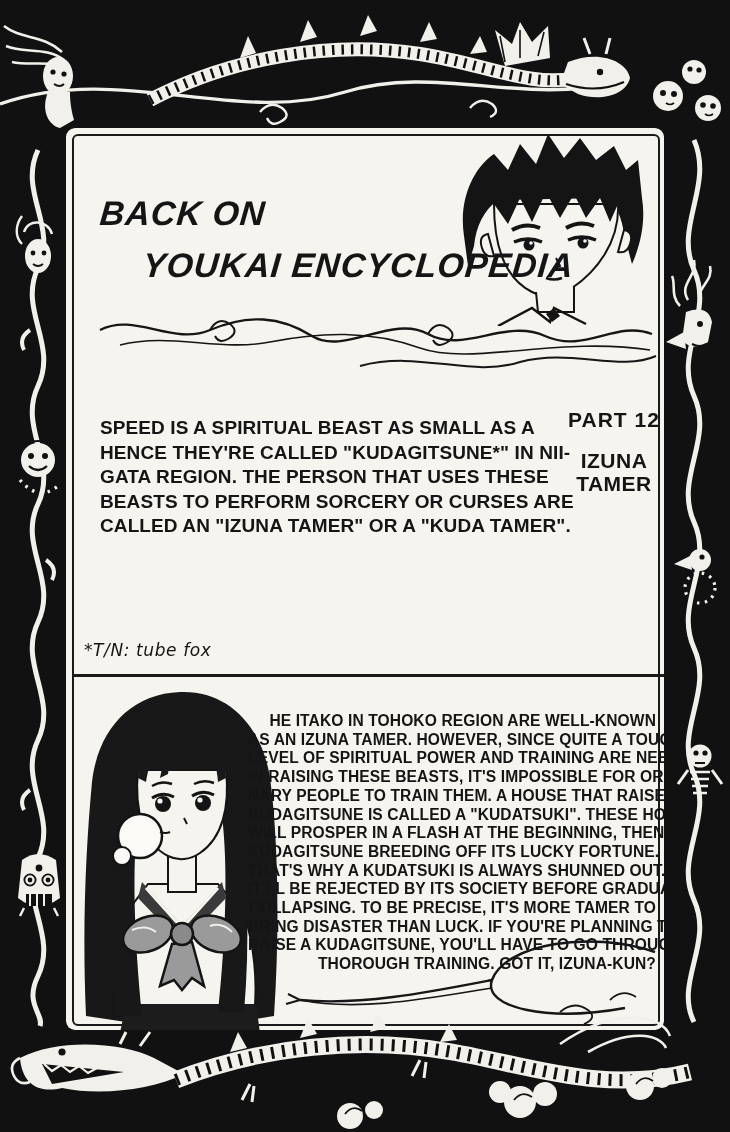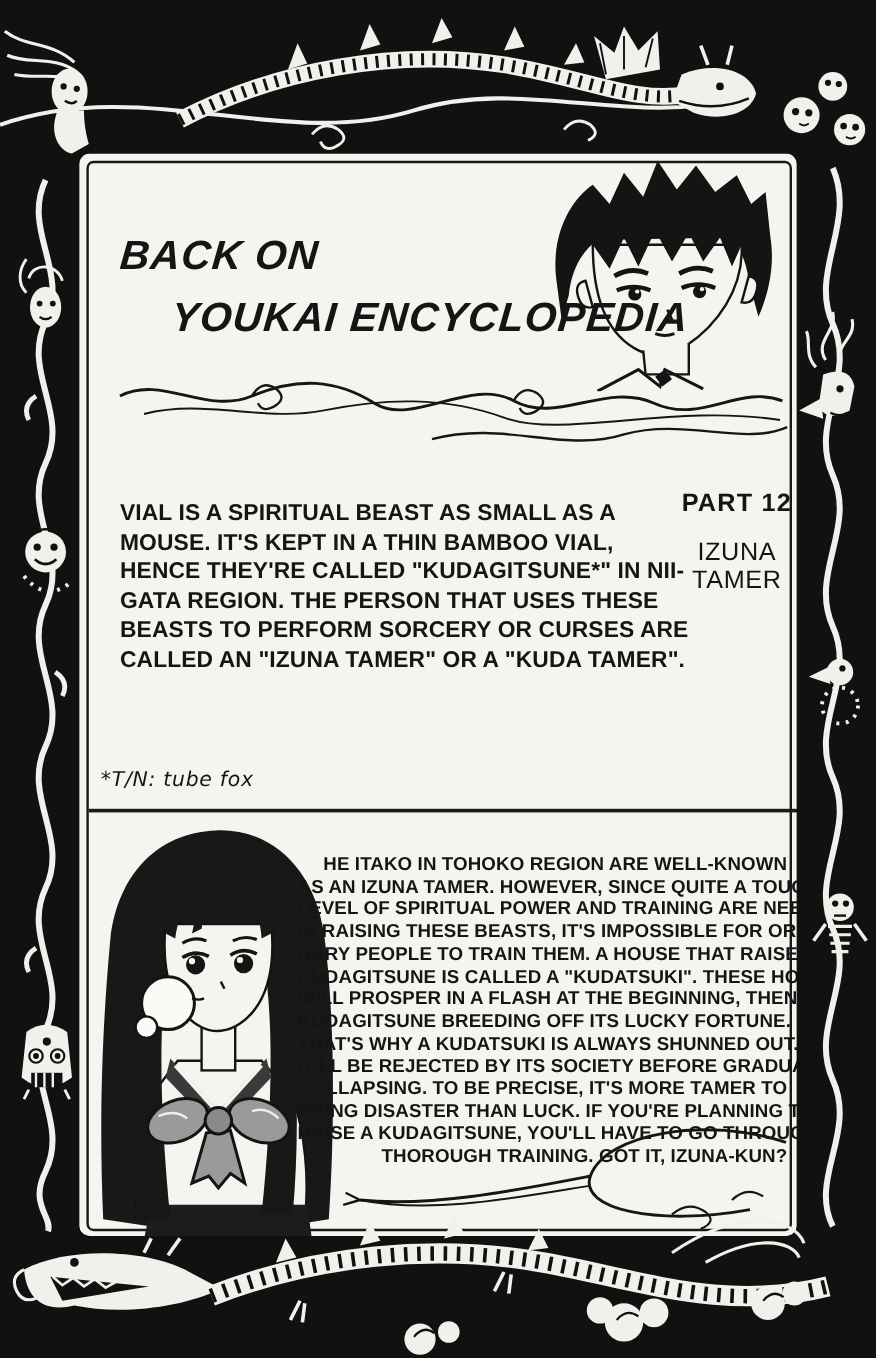--- a/index.html
+++ b/index.html
@@ -16,21 +16,21 @@
   .title-line{font-weight:800;font-style:italic;font-size:34px;letter-spacing:1px;
               transform:skewX(-5deg);white-space:nowrap;}
   .t1{position:absolute;left:100px;top:194px;}
   .t2{position:absolute;left:143px;top:246px;}
 
   .intro{position:absolute;left:100px;top:416px;width:475px;}
   .intro-line{font-weight:700;font-size:19px;line-height:24.6px;letter-spacing:0.1px;white-space:nowrap;}
 
   .part{position:absolute;left:558px;top:408px;width:112px;text-align:center;}
   .part-label{font-weight:700;font-size:21px;letter-spacing:1px;margin-bottom:17px;white-space:nowrap;}
-  .part-name{font-weight:400;font-size:21px;line-height:23px;letter-spacing:0.5px;white-space:nowrap;}
+  .part-name{font-weight:700;font-size:21px;line-height:23px;letter-spacing:0.5px;white-space:nowrap;}
 
   .footnote{position:absolute;left:84px;top:640px;font-family:"DejaVu Sans",sans-serif;
             font-style:italic;font-weight:500;font-size:17px;letter-spacing:0.6px;text-align:center;}
   .divider{position:absolute;left:74px;top:674px;width:594px;height:3px;background:#1a1a1a;z-index:3;}
 
   .bodytext{position:absolute;left:248px;top:712px;width:408px;}
   .body-line{font-weight:700;font-size:15.6px;line-height:18.7px;text-align:right;
              letter-spacing:0.1px;white-space:nowrap;}
 </style>
 </head>
@@ -118,22 +118,21 @@
 
     <circle cx="72" cy="150" r="22" fill="#fbfaf6" stroke="#141414" stroke-width="2.5"></circle>
     <circle cx="54" cy="170" r="9" fill="#fbfaf6" stroke="#141414" stroke-width="2"></circle>
     <path d="M92,146 q6,2 10,0" stroke="#141414" stroke-width="2" fill="none"></path>
   </svg>
 
   <div class="textlayer title-line t1">BACK ON</div>
   <div class="textlayer title-line t2">YOUKAI ENCYCLOPEDIA</div>
 
   <div class="textlayer intro">
-    <div class="intro-line">VIAL IS A SPIRITUAL BEAST AS SMALL AS A</div>
-    <div class="intro-line">MOUSE. IT'S KEPT IN A THIN BAMBOO VIAL,</div>
+    <div class="intro-line">SPEED IS A SPIRITUAL BEAST AS SMALL AS A</div>
     <div class="intro-line">HENCE THEY'RE CALLED "KUDAGITSUNE*" IN NII-</div>
     <div class="intro-line">GATA REGION. THE PERSON THAT USES THESE</div>
     <div class="intro-line">BEASTS TO PERFORM SORCERY OR CURSES ARE</div>
     <div class="intro-line">CALLED AN "IZUNA TAMER" OR A "KUDA TAMER".</div>
   </div>
 
   <div class="textlayer part">
     <div class="part-label">PART 12</div>
     <div class="part-name">IZUNA</div>
     <div class="part-name">TAMER</div>

